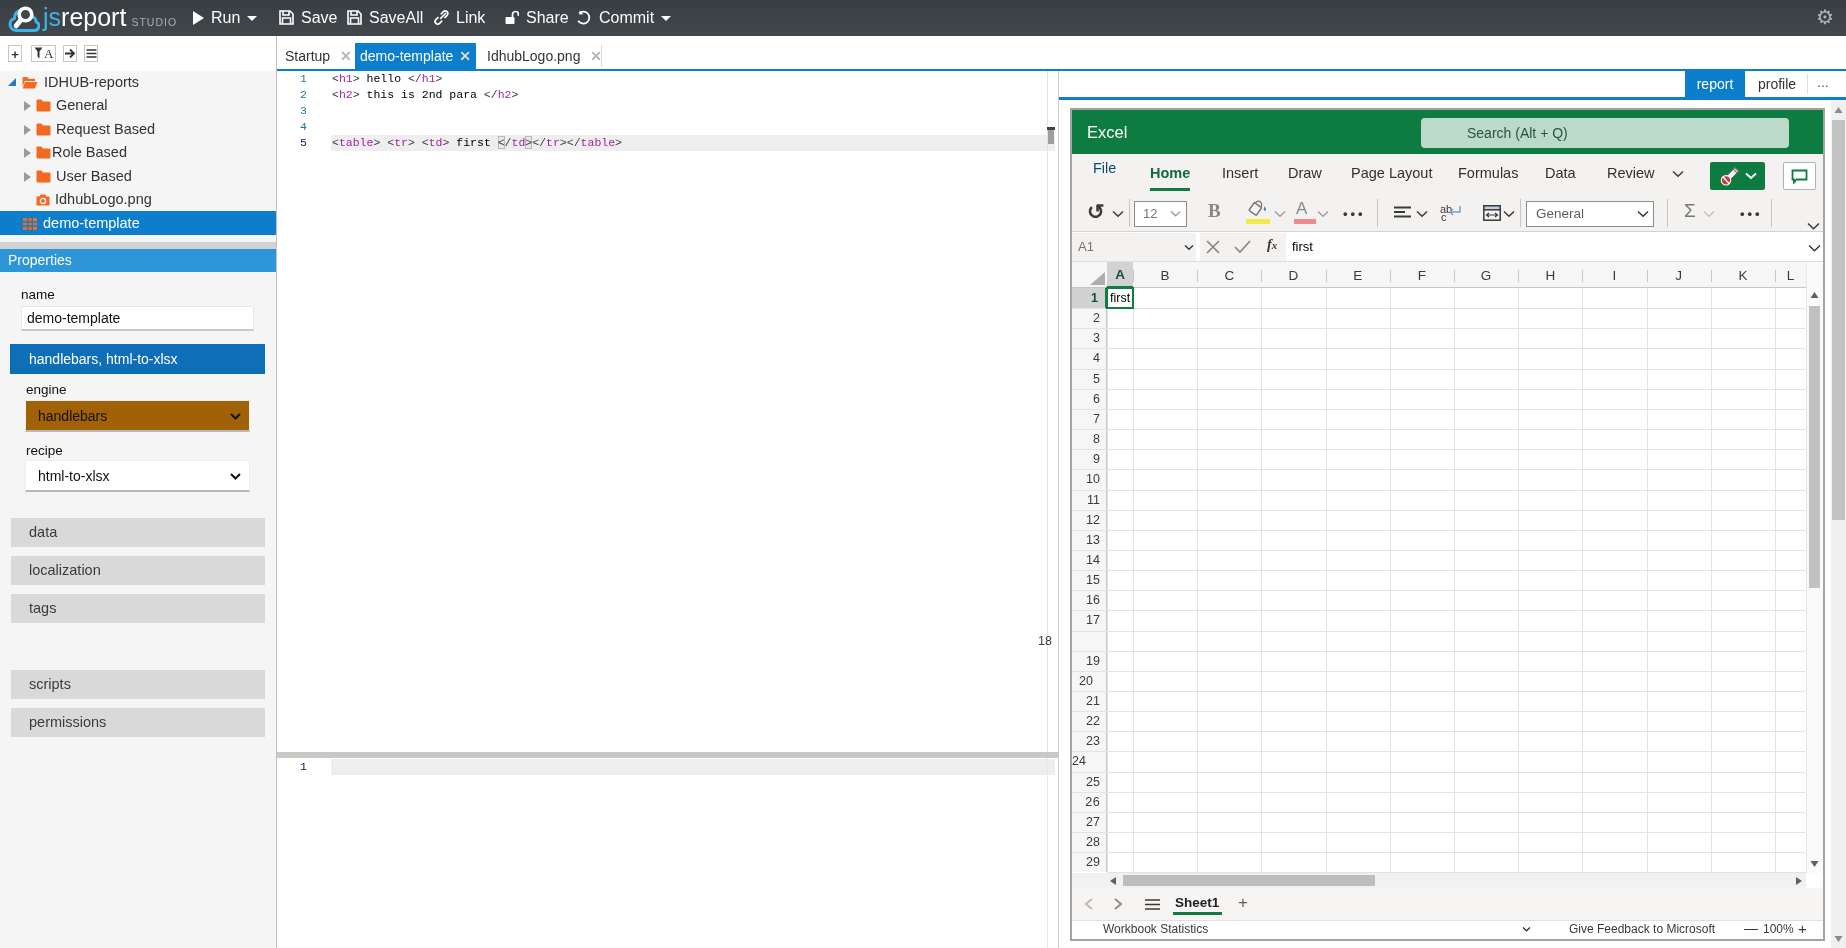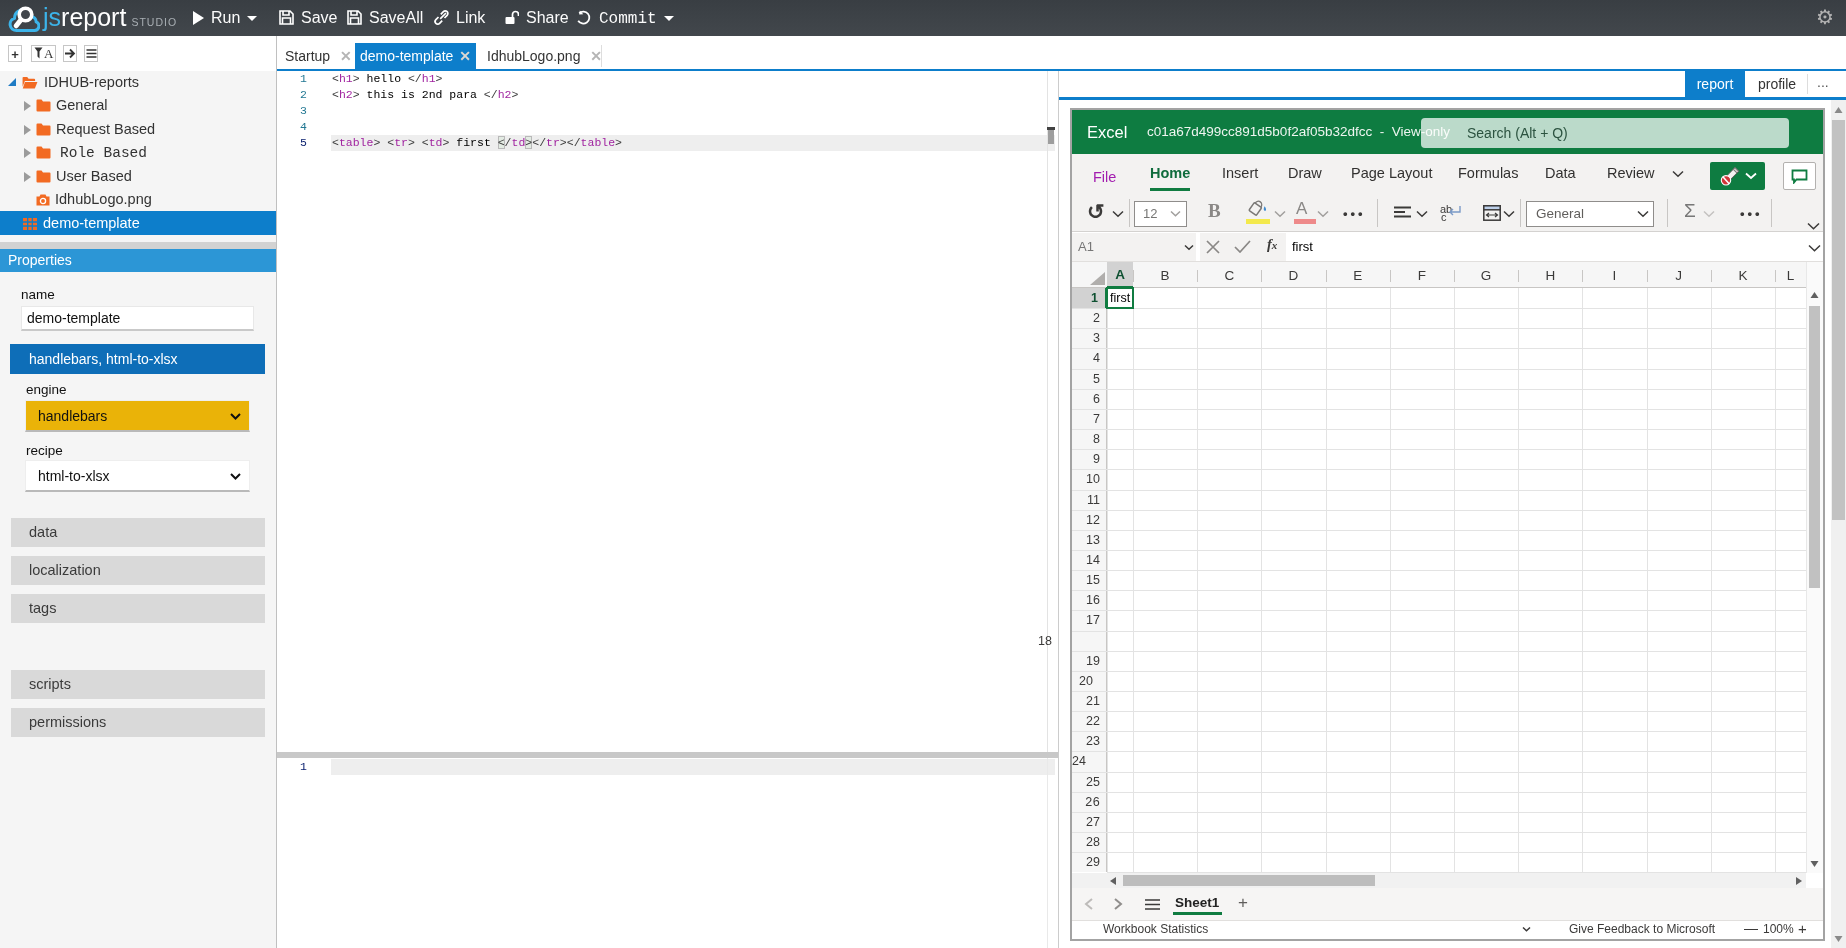--- a/index.html
+++ b/index.html
@@ -25,21 +25,21 @@
 <div class="abs" style="left:434px;top:0;height:36px;line-height:36px;font-size:16px;color:#fbfbfb;"><svg width="15" height="15" viewBox="0 0 15 15" style="vertical-align:-2px;">
         <path d="M6.2 8.8 L12 3 M4.5 7 l-2.6 2.6 a2.6 2.6 0 0 0 3.7 3.7 L8.2 10.7 M6.8 4.3 L9.4 1.7 a2.6 2.6 0 0 1 3.7 3.7 L10.5 8" fill="none" stroke="#fff" stroke-width="1.7"></path>
       </svg><span style="margin-left:7px;">Link</span></div>
 <div class="abs" style="left:504px;top:0;height:36px;line-height:36px;font-size:16px;color:#fbfbfb;"><svg width="15" height="15" viewBox="0 0 15 15" style="vertical-align:-2px;">
         <rect x="1.5" y="7" width="9" height="7" rx="1" fill="#fff"></rect>
         <path d="M8.5 7 V4.5 a3 3 0 0 1 6 0 V6" fill="none" stroke="#fff" stroke-width="1.7"></path>
       </svg><span style="margin-left:7px;">Share</span></div>
 <div class="abs" style="left:576px;top:0;height:36px;line-height:36px;font-size:16px;color:#fbfbfb;"><svg width="16" height="15" viewBox="0 0 16 15" style="vertical-align:-2px;">
         <path d="M3.2 3.2 a6 6 0 1 1 -1 7.5" fill="none" stroke="#fff" stroke-width="1.8"></path>
         <path d="M3.8 0.5 L3.2 4.6 L7.3 4.2 z" fill="#fff"></path>
-      </svg><span style="margin-left:7px;font-family:Liberation Mono, monospace;">Commit</span><span style="display:inline-block;margin-left:7px;width:0;height:0;border-left:5px solid transparent;border-right:5px solid transparent;border-top:5px solid #fff;vertical-align:middle;"></span></div>
+      </svg><span style="margin-left:7px;">Commit</span><span style="display:inline-block;margin-left:7px;width:0;height:0;border-left:5px solid transparent;border-right:5px solid transparent;border-top:5px solid #fff;vertical-align:middle;"></span></div>
 <div class="abs" style="left:1816px;top:5px;font-size:20px;color:#b2b2b2;">⚙</div>
 <div class="abs" style="left:0;top:36px;width:1846px;height:35px;background:#fff;"></div>
 <div class="abs" style="left:277px;top:69px;width:1569px;height:2px;background:#0d7ecb;"></div>
 <div class="abs" style="left:8px;top:45px;width:14px;height:17px;border:1px solid #c6c6c6;background:#fff;text-align:center;line-height:15px;"><span style="font-size:13px;font-weight:bold;color:#333;">+</span></div>
 <div class="abs" style="left:31px;top:45px;width:25px;height:17px;border:1px solid #c6c6c6;background:#fff;text-align:center;line-height:15px;"><svg width="20" height="12" viewBox="0 0 20 12">
         <path d="M0.5 0.5 h8 l-3 4 v7 l-2 -2 v-5 z" fill="#333"></path>
         <text x="10" y="11" font-size="13" font-family="Liberation Serif" fill="#333">A</text>
       </svg></div>
 <div class="abs" style="left:63px;top:45px;width:14px;height:17px;border:1px solid #c6c6c6;background:#fff;text-align:center;line-height:15px;"><svg width="11" height="11" viewBox="0 0 11 11">
         <path d="M0 5.5 h8 M5 1.5 l4 4 -4 4" stroke="#333" stroke-width="1.8" fill="none"></path>
@@ -58,40 +58,40 @@
           <path d="M3 6.5 h13.5 l-2.8 7 h-13 z" fill="#f26a22"></path>
         </svg></span><span style="margin-left:6px;">IDHUB-reports</span></div>
 <div class="abs" style="left:0;top:94.4px;height:23.4px;line-height:23.4px;font-size:14.5px;color:#333;width:276px;"><span style="margin-left:24px;"><span style="display:inline-block;width:0;height:0;border-top:5px solid transparent;border-bottom:5px solid transparent;border-left:7px solid #9b9b9b;vertical-align:-1px;"></span></span><span style="margin-left:5px;"><svg width="15" height="13" viewBox="0 0 15 13" style="vertical-align:-2px;">
           <path d="M0.5 1.5 a1 1 0 0 1 1-1 h4 l1.5 2 h6.5 a1 1 0 0 1 1 1 v8 a1 1 0 0 1 -1 1 h-12 a1 1 0 0 1 -1 -1 z" fill="#f26a22"></path>
         </svg></span><span style="margin-left:5px;">General</span></div>
 <div class="abs" style="left:0;top:117.8px;height:23.4px;line-height:23.4px;font-size:14.5px;color:#333;width:276px;"><span style="margin-left:24px;"><span style="display:inline-block;width:0;height:0;border-top:5px solid transparent;border-bottom:5px solid transparent;border-left:7px solid #9b9b9b;vertical-align:-1px;"></span></span><span style="margin-left:5px;"><svg width="15" height="13" viewBox="0 0 15 13" style="vertical-align:-2px;">
           <path d="M0.5 1.5 a1 1 0 0 1 1-1 h4 l1.5 2 h6.5 a1 1 0 0 1 1 1 v8 a1 1 0 0 1 -1 1 h-12 a1 1 0 0 1 -1 -1 z" fill="#f26a22"></path>
         </svg></span><span style="margin-left:5px;">Request Based</span></div>
 <div class="abs" style="left:0;top:141.2px;height:23.4px;line-height:23.4px;font-size:14.5px;color:#333;width:276px;"><span style="margin-left:24px;"><span style="display:inline-block;width:0;height:0;border-top:5px solid transparent;border-bottom:5px solid transparent;border-left:7px solid #9b9b9b;vertical-align:-1px;"></span></span><span style="margin-left:5px;"><svg width="15" height="13" viewBox="0 0 15 13" style="vertical-align:-2px;">
           <path d="M0.5 1.5 a1 1 0 0 1 1-1 h4 l1.5 2 h6.5 a1 1 0 0 1 1 1 v8 a1 1 0 0 1 -1 1 h-12 a1 1 0 0 1 -1 -1 z" fill="#f26a22"></path>
-        </svg></span><span style="margin-left:9px;font-family:Liberation Mono, monospace;">Role Based</span></div>
+        </svg></span><span style="margin-left:1px;">Role Based</span></div>
 <div class="abs" style="left:0;top:164.6px;height:23.4px;line-height:23.4px;font-size:14.5px;color:#333;width:276px;"><span style="margin-left:24px;"><span style="display:inline-block;width:0;height:0;border-top:5px solid transparent;border-bottom:5px solid transparent;border-left:7px solid #9b9b9b;vertical-align:-1px;"></span></span><span style="margin-left:5px;"><svg width="15" height="13" viewBox="0 0 15 13" style="vertical-align:-2px;">
           <path d="M0.5 1.5 a1 1 0 0 1 1-1 h4 l1.5 2 h6.5 a1 1 0 0 1 1 1 v8 a1 1 0 0 1 -1 1 h-12 a1 1 0 0 1 -1 -1 z" fill="#f26a22"></path>
         </svg></span><span style="margin-left:5px;">User Based</span></div>
 <div class="abs" style="left:0;top:188px;height:23.4px;line-height:23.4px;font-size:14.5px;color:#333;width:276px;"><span style="margin-left:36px;"><svg width="14" height="12" viewBox="0 0 14 12" style="vertical-align:-2px;">
           <path d="M0.5 2.5 h3 l1-2 h5 l1 2 h3 v9 h-13 z" fill="#f26a22"></path>
           <circle cx="7" cy="7" r="2.6" fill="#f26a22" stroke="#fff" stroke-width="1.3"></circle>
         </svg></span><span style="margin-left:5px;">IdhubLogo.png</span></div>
 <div class="abs" style="left:0;top:211.4px;height:24px;line-height:24px;font-size:14.5px;color:#fff;width:276px;background:#0d7ecb;"><span style="margin-left:23px;"><svg width="14" height="12" viewBox="0 0 14 12" style="vertical-align:-2px;">
           <rect x="0" y="0" width="14" height="12" fill="#f26a22"></rect>
           <path d="M0 4 h14 M0 8 h14 M4.7 0 v12 M9.3 0 v12" stroke="#0d7ecb" stroke-width="1.3"></path>
           <path d="M0 2 h14" stroke="#1e6fb8" stroke-width="0"></path>
         </svg></span><span style="margin-left:6px;">demo-template</span></div>
 <div class="abs" style="left:0;top:242px;width:276px;height:7px;background:#d2d2d2;"></div>
 <div class="abs" style="left:0;top:249px;width:276px;height:23px;background:#2c96d6;color:#fff;font-size:14px;line-height:23px;"><span style="margin-left:8px;">Properties</span></div>
 <div class="abs" style="left:21px;top:287px;font-size:13.5px;color:#111;">name</div>
 <div class="abs" style="left:21px;top:306px;width:233px;height:25px;background:#fff;border:1px solid #e8e8e8;border-bottom:2px solid #c9c9c9;font-size:14px;color:#111;line-height:23px;"><span style="margin-left:5px;">demo-template</span></div>
 <div class="abs" style="left:10px;top:344px;width:255px;height:30px;background:#0e6eb8;color:#fff;font-size:14px;line-height:30px;"><span style="margin-left:19px;">handlebars, html-to-xlsx</span></div>
 <div class="abs" style="left:26px;top:382px;font-size:13.5px;color:#111;">engine</div>
-<div class="abs" style="left:25px;top:400px;width:225px;height:32px;background:#eab308;border:1px solid #eee;border-bottom:2px solid #b9b9b9;font-size:14px;color:#111;line-height:30px;"><span style="margin-left:12px;">handlebars</span><svg width="11" height="7" viewBox="0 0 11 7" style="position:absolute;right:8px;top:12px;">
+<div class="abs" style="left:25px;top:400px;width:225px;height:32px;background:#a16207;border:1px solid #eee;border-bottom:2px solid #b9b9b9;font-size:14px;color:#111;line-height:30px;"><span style="margin-left:12px;">handlebars</span><svg width="11" height="7" viewBox="0 0 11 7" style="position:absolute;right:8px;top:12px;">
         <path d="M1 1 l4.5 4.5 L10 1" stroke="#111" stroke-width="2" fill="none"></path>
       </svg></div>
 <div class="abs" style="left:26px;top:443px;font-size:13.5px;color:#111;">recipe</div>
 <div class="abs" style="left:25px;top:460px;width:225px;height:32px;background:#fff;border:1px solid #eee;border-bottom:2px solid #b9b9b9;font-size:14px;color:#111;line-height:30px;"><span style="margin-left:12px;">html-to-xlsx</span><svg width="11" height="7" viewBox="0 0 11 7" style="position:absolute;right:8px;top:12px;">
         <path d="M1 1 l4.5 4.5 L10 1" stroke="#111" stroke-width="2" fill="none"></path>
       </svg></div>
 <div class="abs" style="left:11px;top:518.0px;width:254px;height:29px;background:#d9d9d9;font-size:14.5px;color:#3b3b3b;line-height:29px;"><span style="margin-left:18px;">data</span></div>
 <div class="abs" style="left:11px;top:555.9px;width:254px;height:29px;background:#d9d9d9;font-size:14.5px;color:#3b3b3b;line-height:29px;"><span style="margin-left:18px;">localization</span></div>
 <div class="abs" style="left:11px;top:593.8px;width:254px;height:29px;background:#d9d9d9;font-size:14.5px;color:#3b3b3b;line-height:29px;"><span style="margin-left:18px;">tags</span></div>
 <div class="abs" style="left:11px;top:707.5px;width:254px;height:29px;background:#d9d9d9;font-size:14.5px;color:#3b3b3b;line-height:29px;"><span style="margin-left:18px;">permissions</span></div>
@@ -114,24 +114,23 @@
 <div class="abs" style="left:1047px;top:758px;width:1px;height:190px;background:#e9e9e9;"></div>
 <div class="abs" style="left:1058px;top:71px;width:1px;height:877px;background:#ccc;"></div>
 <div class="abs" style="left:1685px;top:71px;width:60px;height:26px;background:#0d7ecb;color:#fff;text-align:center;line-height:26px;font-size:14px;">report</div>
 <div class="abs" style="left:1758px;top:71px;height:26px;line-height:26px;font-size:14px;color:#333;">profile</div>
 <div class="abs" style="left:1807px;top:74px;width:1px;height:20px;background:#ddd;"></div>
 <div class="abs" style="left:1817px;top:71px;height:26px;line-height:22px;font-size:14px;color:#555;">...</div>
 <div class="abs" style="left:1059px;top:97px;width:787px;height:3px;background:#0d7ecb;"></div>
 <div class="abs" style="left:1070px;top:108px;width:755px;height:833px;border:2px solid #a3a3a3;background:#fff;"></div>
 <div class="abs" style="left:1072px;top:110px;width:751px;height:44px;background:#0e7c41;"></div>
 <div class="abs" style="left:1087px;top:110px;height:44px;line-height:44px;font-size:16.5px;color:#fff;">Excel</div>
-<div class="abs" style="left:1147px;top:110px;height:44px;line-height:44px;font-size:13.5px;color:#eef5f0;">c01a67d499cc891d5b0f2af05b32dfcc&nbsp; -&nbsp; View-only</div>
 <div class="abs" style="left:1421px;top:118px;width:368px;height:30px;background:rgba(255,255,255,0.72);border-radius:4px;line-height:30px;font-size:14px;color:#2c5340;"><span style="margin-left:46px;">Search (Alt + Q)</span></div>
 <div class="abs" style="left:1072px;top:154px;width:751px;height:41px;background:#f3f2f1;"></div>
-<div class="abs" style="left:1093px;top:158px;height:38px;line-height:38px;font-size:14.5px;color:#a21caf;">File</div>
+<div class="abs" style="left:1093px;top:149px;height:38px;line-height:38px;font-size:14.5px;color:#0c4a6e;">File</div>
 <div class="abs" style="left:1150px;top:154px;height:38px;line-height:38px;font-size:14.5px;font-weight:bold;color:#0f6b3c;">Home</div>
 <div class="abs" style="left:1222px;top:154px;height:38px;line-height:38px;font-size:14.5px;color:#323130;">Insert</div>
 <div class="abs" style="left:1288px;top:154px;height:38px;line-height:38px;font-size:14.5px;color:#323130;">Draw</div>
 <div class="abs" style="left:1351px;top:154px;height:38px;line-height:38px;font-size:14.5px;color:#323130;">Page Layout</div>
 <div class="abs" style="left:1458px;top:154px;height:38px;line-height:38px;font-size:14.5px;color:#323130;">Formulas</div>
 <div class="abs" style="left:1545px;top:154px;height:38px;line-height:38px;font-size:14.5px;color:#323130;">Data</div>
 <div class="abs" style="left:1607px;top:154px;height:38px;line-height:38px;font-size:14.5px;color:#323130;">Review</div>
 <div class="abs" style="left:1150px;top:188px;width:40px;height:3px;background:#107c41;"></div>
 <svg class="abs" style="left:1672px;top:170px;" width="12" height="8" viewBox="0 0 12 8">
       <path d="M1 1.5 l5.0 4.8 L11 1.5" stroke="#3b3a39" stroke-width="1.5" fill="none"></path>

